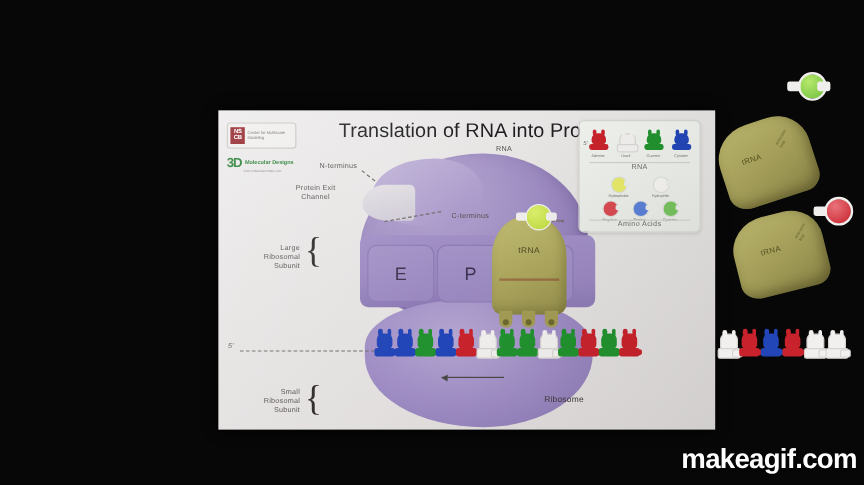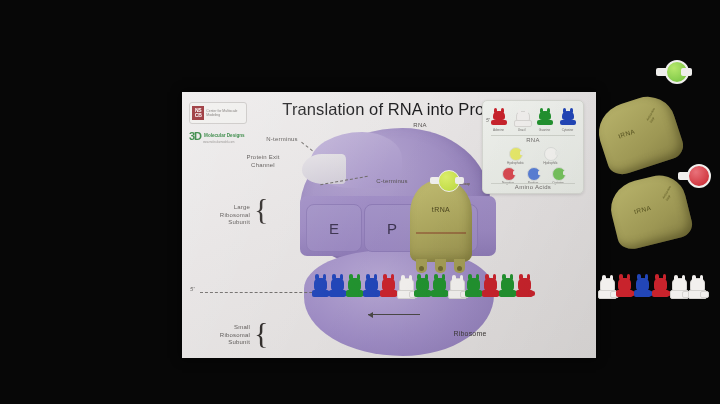--- a/index.html
+++ b/index.html
@@ -380,13 +380,14 @@
     <div class="tl-body" style="border-radius:40% 36% 18% 22%/42% 40% 20% 20%;transform:rotate(-14deg)"></div>
     <div class="tl-lab" style="left:22px;top:28px;transform:rotate(-14deg)">tRNA</div>
     <div class="tl-tag" style="left:50px;top:12px;transform:rotate(-60deg);white-space:pre-line">Anticodon
 loop</div>
   </div>
   <div style="position:absolute;left:678px;top:162px;width:34px;height:30px">
     <div style="position:absolute;left:0;top:10px;width:12px;height:8px;background:#efeeec;border-radius:2px"></div>
     <div style="position:absolute;left:9px;top:2px;width:20px;height:20px;border-radius:50%;background:radial-gradient(circle at 35% 30%,#e9727a,#c8232c);border:2px solid #f0efed"></div>
   </div>
 
+  <div id="wm">makeagif.com</div>
 </div>
 
 </body></html>

